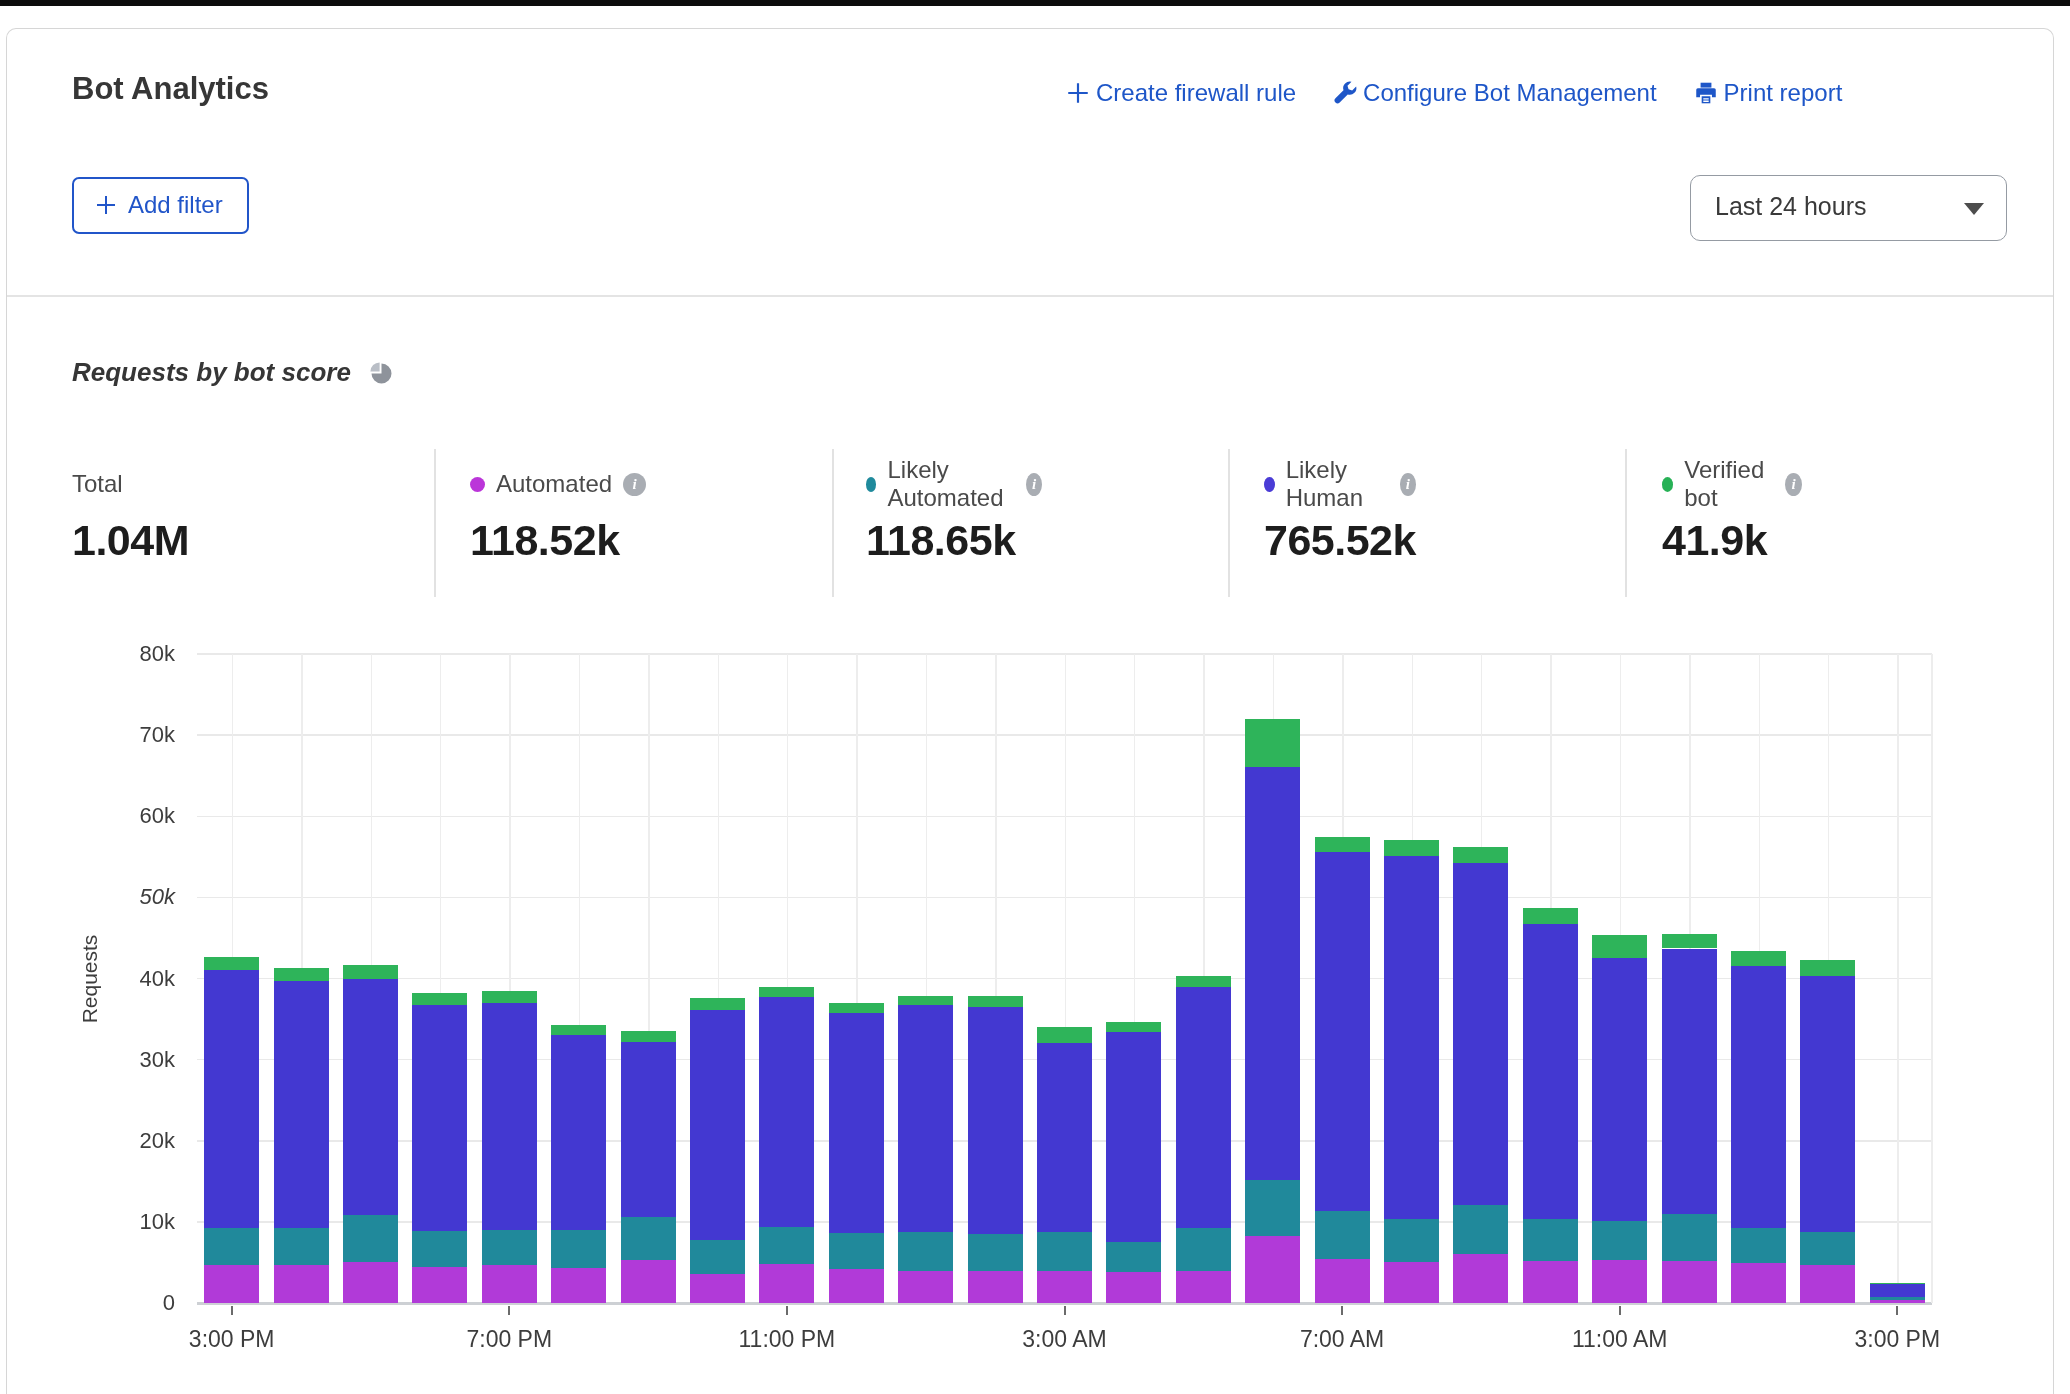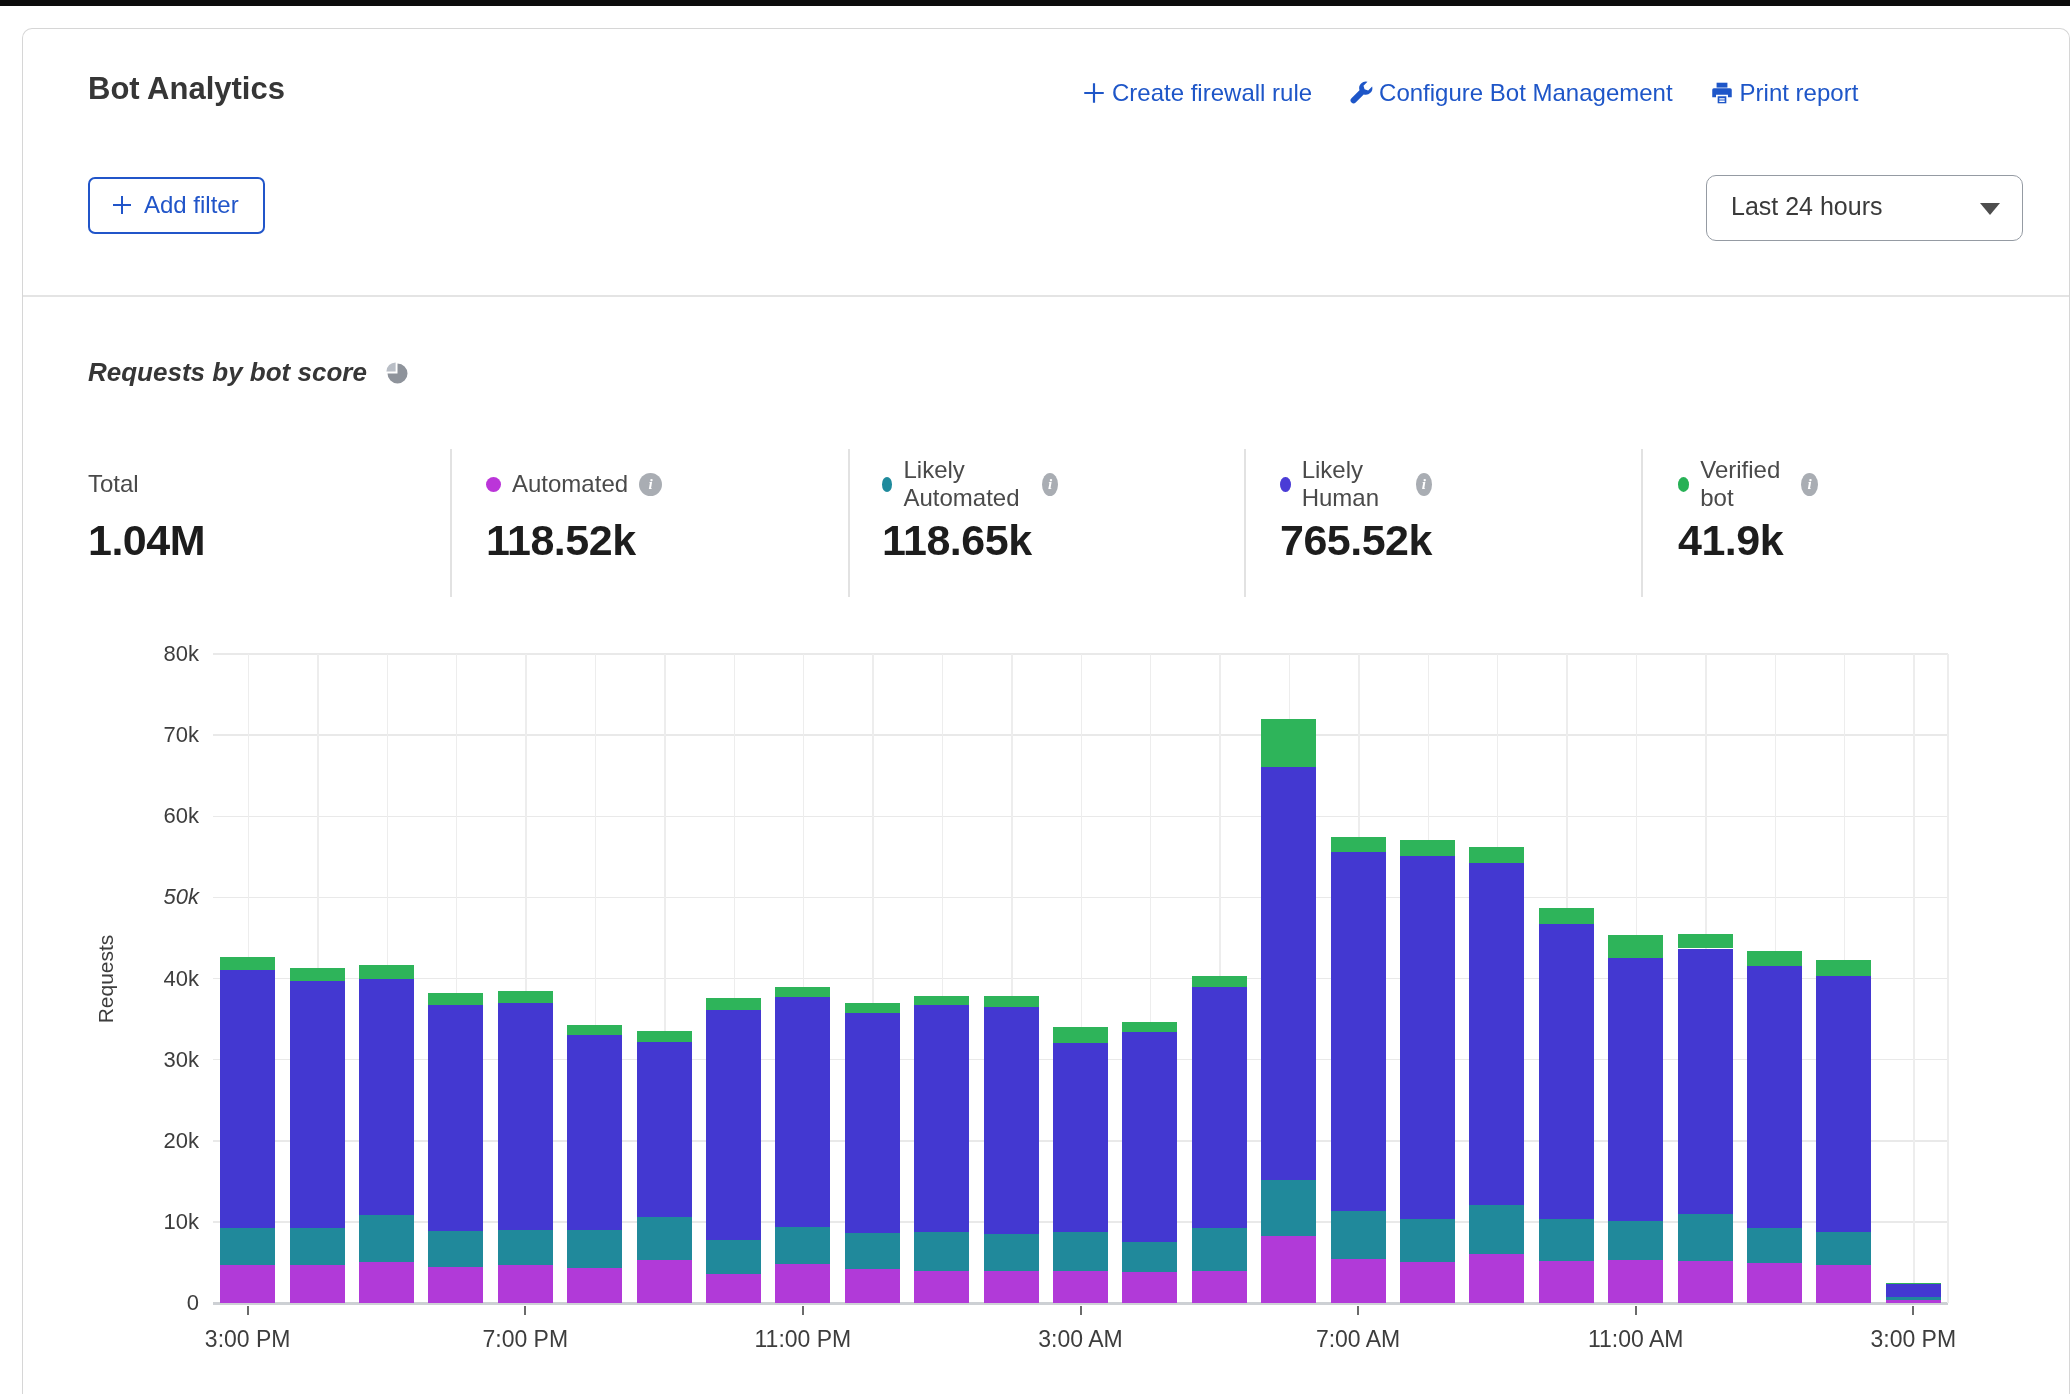--- a/index.html
+++ b/index.html
@@ -1,19 +1,19 @@
 <!DOCTYPE html>
 <html><head>
 <meta charset="utf-8">
 <style>
   html,body{margin:0;padding:0;background:#fff;}
   body{width:2070px;height:1394px;position:relative;overflow:hidden;
        font-family:"Liberation Sans","DejaVu Sans",sans-serif;color:#3b3b3b;}
   .top-strip{position:absolute;left:0;top:0;width:2070px;height:6px;background:#0c0c0c;}
-  .card{position:absolute;left:22px;top:28px;width:2046px;height:1366px;background:#fff;
+  .card{position:absolute;left:6px;top:28px;width:2046px;height:1366px;background:#fff;
         border:1.5px solid #d6d6d6;border-bottom:none;border-radius:10px 10px 0 0;}
   .page-title{position:absolute;left:65px;top:42px;font-size:31px;font-weight:700;color:#363636;}
   .actions{position:absolute;left:1058px;top:50px;display:flex;align-items:center;gap:36px;}
   .action{display:flex;align-items:center;gap:5px;color:#1e56c8;font-size:24px;cursor:pointer;white-space:nowrap;}
   .action svg{width:26px;height:26px;fill:#1e56c8;display:block;}
   .btn-add-filter{position:absolute;left:65px;top:148px;display:flex;align-items:center;gap:10px;
         border:2px solid #2155c9;border-radius:7px;color:#2155c9;font-size:24px;
         padding:12px 24px 13px 20px;background:#fff;cursor:pointer;}
   .btn-add-filter svg{width:24px;height:24px;fill:#2155c9;}
   .select{position:absolute;left:1683px;top:146px;width:315px;height:64px;border:1.5px solid #959ba3;
@@ -34,21 +34,21 @@
   .info{width:23px;height:23px;border-radius:50%;background:#a9adb3;color:#fff;display:inline-flex;
         align-items:center;justify-content:center;font-size:15px;font-weight:700;font-family:"Liberation Serif",serif;
         font-style:italic;cursor:pointer;}
   .stat-divider{position:absolute;width:1.5px;background:#e2e2e2;}
   
   .plot{position:absolute;left:190px;top:625px;width:1735px;height:649px;}
   .hgrid{position:absolute;left:0;width:100%;height:1.5px;background:#e9e9e9;}
   .hgrid.axis{height:3px;background:#cdd0d4;}
   .vgrid{position:absolute;top:0;width:1.5px;height:100%;background:#ededed;}
   .bar-seg{position:absolute;}
-  .ytick-label{position:absolute;right:100%;margin-right:14px;width:70px;text-align:right;
+  .ytick-label{position:absolute;right:100%;margin-right:22px;width:70px;text-align:right;
         font-size:22px;color:#3d3d3d;transform:translateY(-50%);white-space:nowrap;}
   .xtick{position:absolute;top:652px;width:2px;height:9px;background:#6b6b6b;}
   .xtick-label{position:absolute;top:672px;width:140px;margin-left:-70px;text-align:center;
         font-size:23px;color:#3d3d3d;white-space:nowrap;}
   .ylabel-wrap{position:absolute;left:-122px;top:0;height:100%;width:30px;display:flex;align-items:center;justify-content:center;}
   .ylabel-wrap span{transform:rotate(-90deg);font-size:21px;color:#3d3d3d;white-space:nowrap;}
   .xlabel{position:absolute;left:0;top:694px;width:100%;text-align:center;font-size:22px;color:#3d3d3d;}
 </style>
 </head>
 <body>

